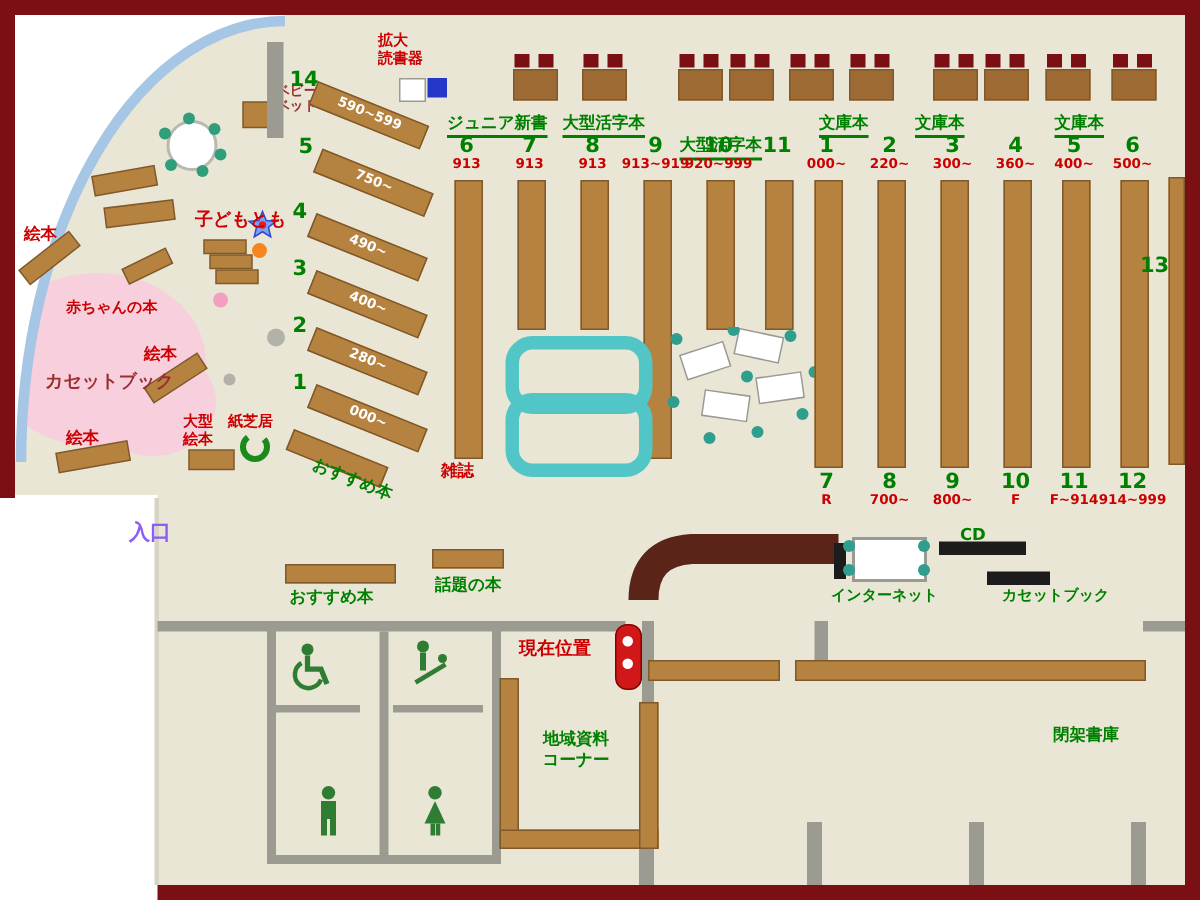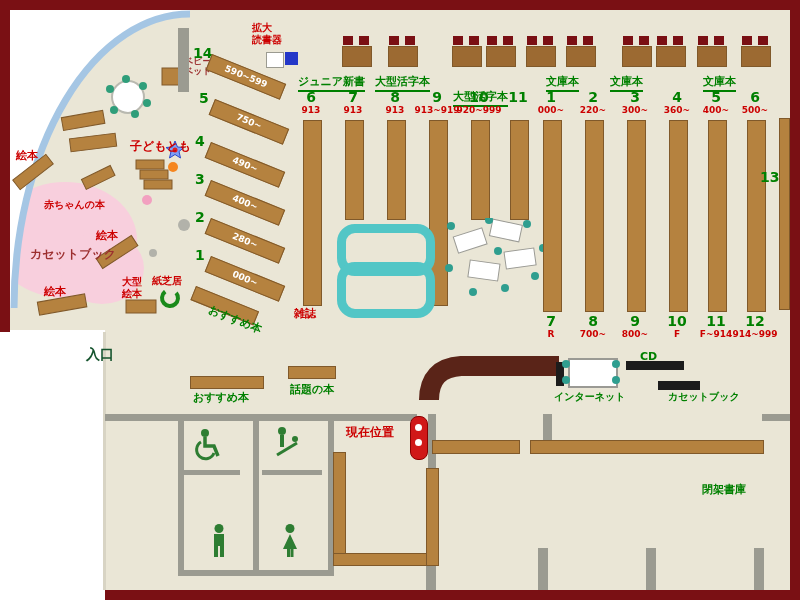--- a/index.html
+++ b/index.html
@@ -7,21 +7,21 @@
        font-family:"DejaVu Sans","Liberation Sans",sans-serif;overflow:hidden}
   .abs{position:absolute}
   .floor{background:#eae6d6}
   .border{background:#7a1014}
   .wall{background:#9b9b91}
   .shelf{background:#b5823f;border:1px solid #80592a}
   .blackbar{background:#1c1c1c}
   .chair{background:#7a1014}
   .g{color:#008000;font-weight:bold}
   .r{color:#cc0000;font-weight:bold}
-  .b{color:#14532d;font-weight:bold}
+  .b{color:#8b5cf6;font-weight:bold}
   .m{color:#9c2f2f;font-weight:bold}
   .cat{font-size:11px;border-bottom:2px solid #008000;padding-bottom:1px;white-space:nowrap}
   .no{font-size:14px;line-height:1.1}
   .rng{font-size:9px;line-height:1.25;white-space:nowrap}
   .head{text-align:center;width:48px}
   .diag{transform-origin:left top}
   .barlbl{color:#fff;font-size:9px;font-weight:bold;line-height:14px;text-align:center;white-space:nowrap}
   .ring{border:9px solid #52c6c6;border-radius:18px}
   .tdot{background:#2f9e8f;border-radius:50%;width:8px;height:8px}
   .wrap{word-break:break-all;line-height:1.15}
@@ -356,20 +356,24 @@
 
   <div class="abs r" style="left:346px;top:424px;font-size:12px;white-space:nowrap">現在位置</div>
   <div class="abs" style="left:410px;top:416px;width:16px;height:42px;background:#d01818;border:1px solid #8a0000;border-radius:8px">
     <div class="abs" style="left:4px;top:7px;width:7px;height:7px;background:#fff;border-radius:50%"></div>
     <div class="abs" style="left:4px;top:22px;width:7px;height:7px;background:#fff;border-radius:50%"></div>
   </div>
 
   <div class="abs shelf" style="left:333px;top:452px;width:11px;height:112px"></div>
   <div class="abs shelf" style="left:333px;top:553px;width:104px;height:11px"></div>
   <div class="abs shelf" style="left:426px;top:468px;width:11px;height:96px"></div>
+  <div class="abs g" style="left:338px;top:486px;width:92px;font-size:11px;text-align:center;line-height:1.3">
+    <div>地域資料</div>
+    <div>コーナー</div>
+  </div>
 
   <div class="abs g" style="left:702px;top:482px;font-size:11px;white-space:nowrap">閉架書庫</div>
 
   <svg class="abs" style="left:192px;top:428px" width="30" height="34" viewBox="0 0 30 34">
     <circle cx="13" cy="5" r="4" fill="#2e7d32"></circle>
     <path d="M13 9 v9 h9 l4 10" stroke="#2e7d32" stroke-width="3.5" fill="none"></path>
     <path d="M9 14 a9 9 0 1 0 13 11" stroke="#2e7d32" stroke-width="3" fill="none"></path>
   </svg>
   <svg class="abs" style="left:274px;top:426px" width="26" height="32" viewBox="0 0 26 32">
     <circle cx="8" cy="5" r="4" fill="#2e7d32"></circle>

